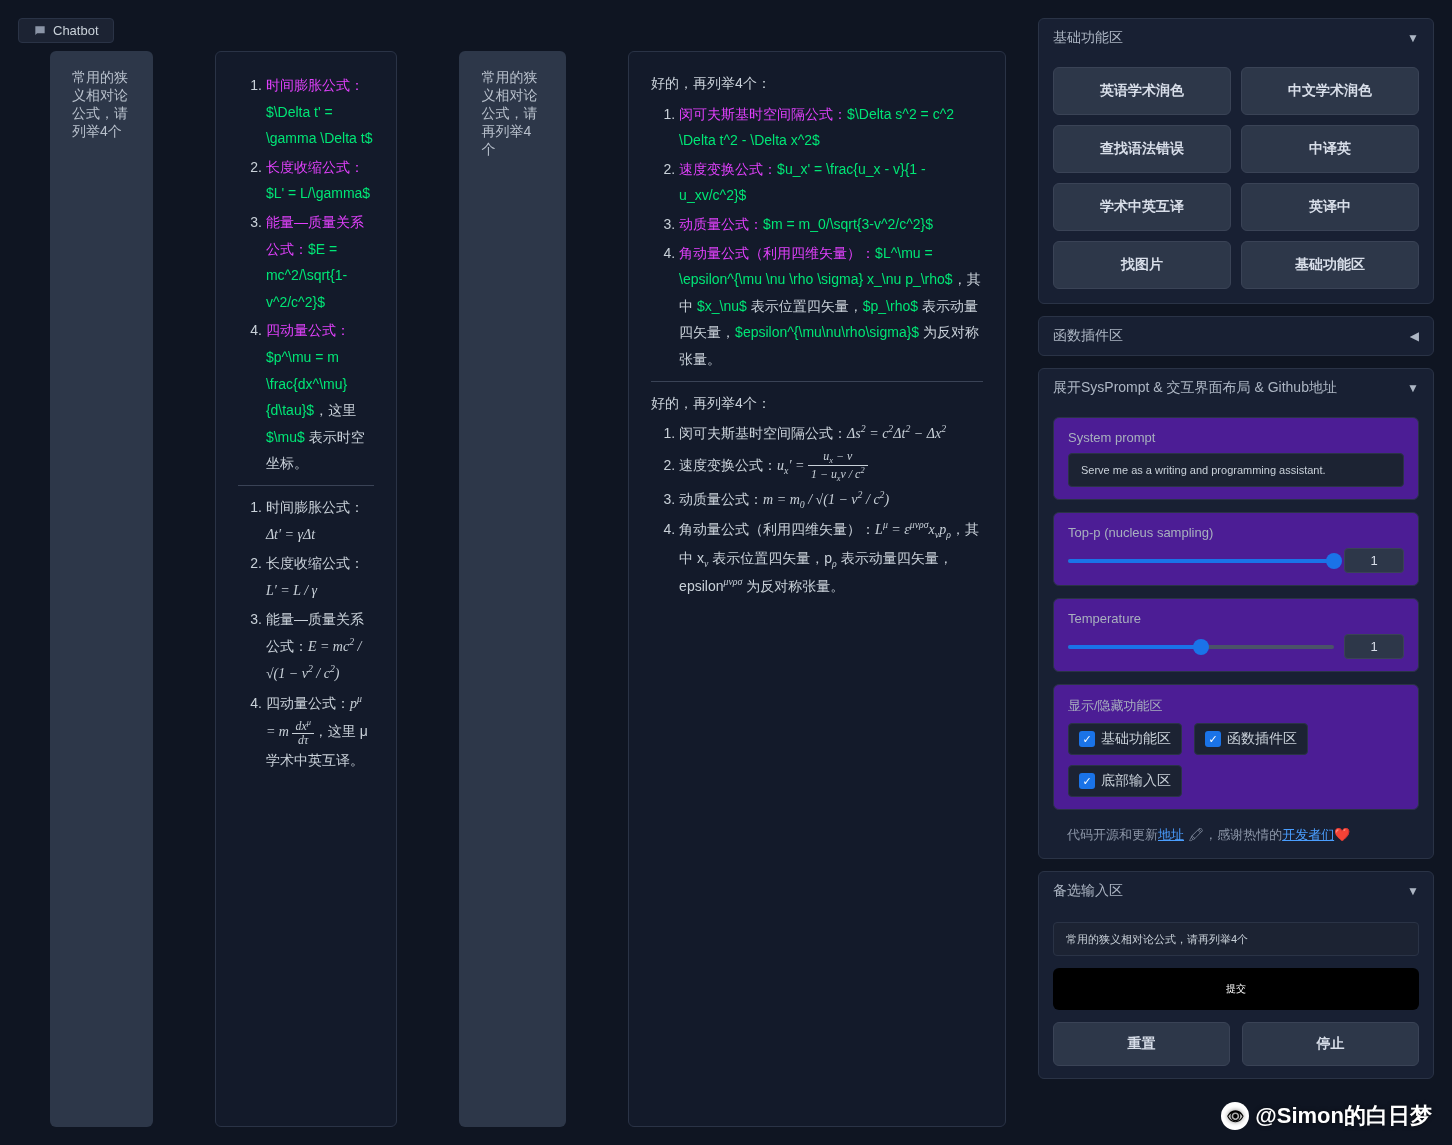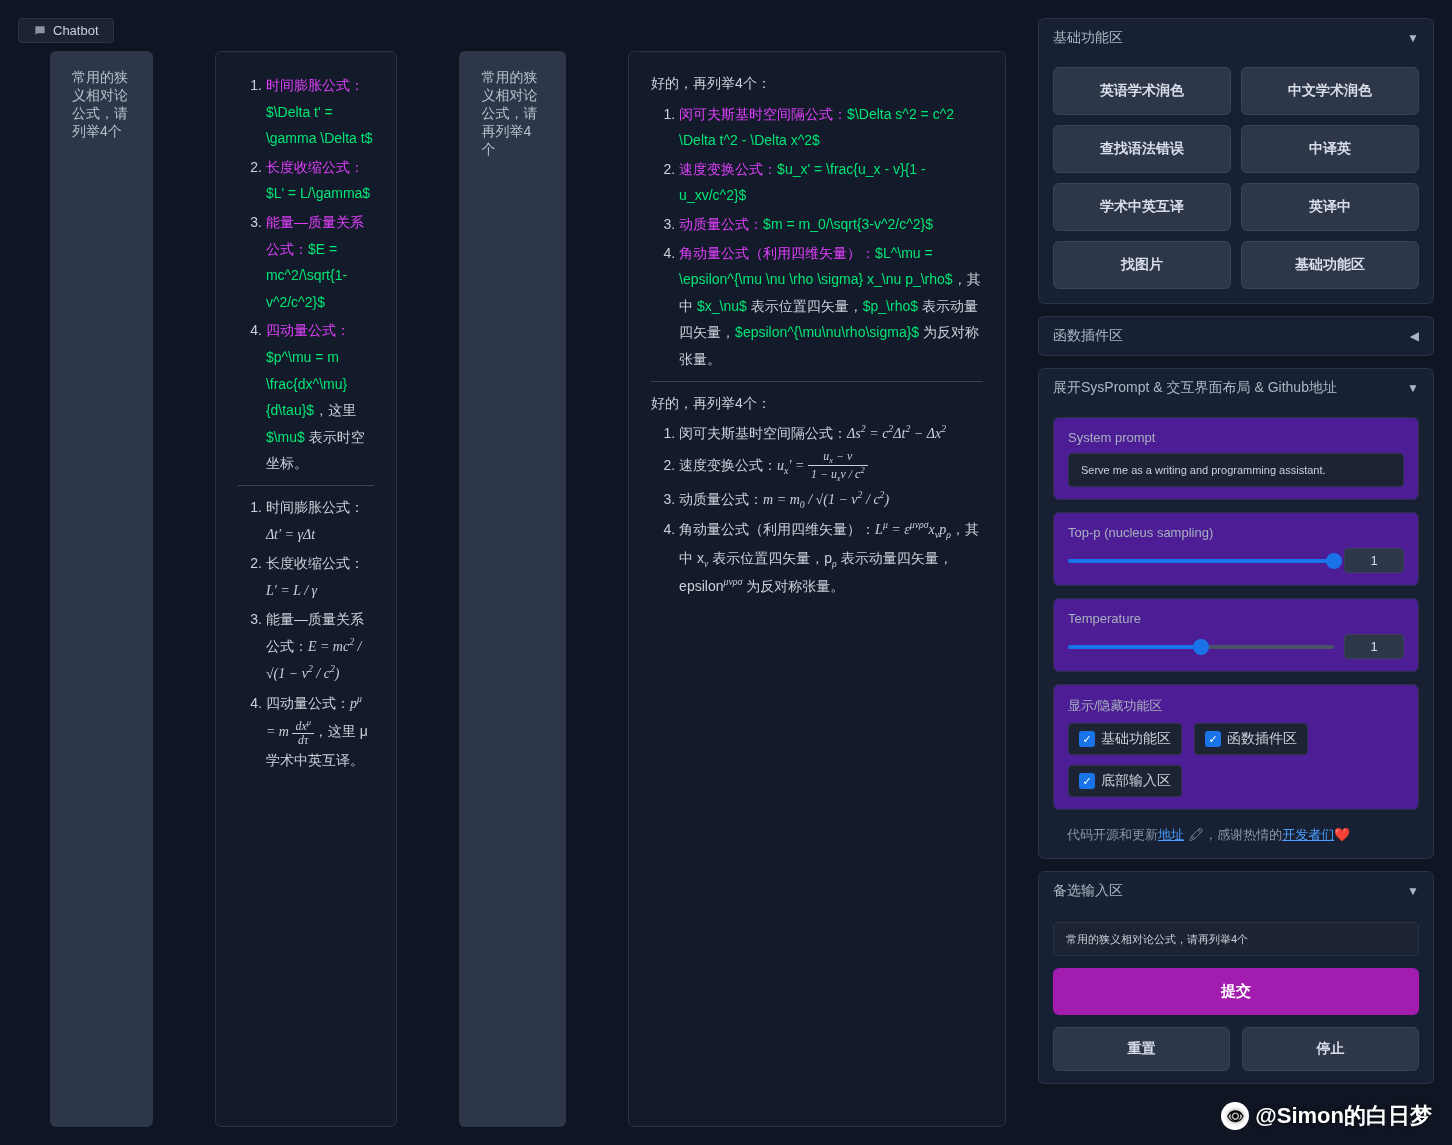--- a/index.html
+++ b/index.html
@@ -38,21 +38,21 @@
 .slider-track { flex:1; height:4px; background:#4a5368; border-radius:2px; position:relative; }
 .slider-fill { position:absolute; left:0; top:0; bottom:0; background:#1a73e8; border-radius:2px; }
 .slider-thumb { position:absolute; top:50%; width:16px; height:16px; border-radius:50%; background:#1a73e8; transform:translate(-50%,-50%); }
 .slider-val { background:#2d3749; border:1px solid #3a4356; border-radius:4px; padding:4px 12px; color:#d8dee9; font-size:13px; min-width:60px; text-align:center; }
 .check-group { display:flex; flex-wrap:wrap; gap:12px; }
 .check-item { display:flex; align-items:center; gap:6px; background:#1c2333; border:1px solid #2a3346; border-radius:4px; padding:6px 10px; }
 .checkbox { width:16px; height:16px; border-radius:3px; background:#1a73e8; display:flex; align-items:center; justify-content:center; color:#fff; font-size:11px; }
 .footer-note { padding:4px 14px 0; font-size:13px; color:#8b95a7; }
 .footer-note a { color:#4a9eff; }
 .input-area { padding:12px 14px; display:flex; flex-direction:column; gap:12px; }
-.submit-btn { width:100%; background:#a21caf; border:none; border-radius:6px; padding:14px; color:#fff; font-weight:700; cursor:pointer; font-size:15px; }
+.submit-btn { width:100%; background:#000000; border:none; border-radius:6px; padding:14px; color:#fff; font-weight:400; cursor:pointer; font-size:10px; }
 .action-row { display:flex; gap:12px; }
 .action-btn { flex:1; background:#2d3749; border:1px solid #3a4356; border-radius:6px; padding:12px; text-align:center; color:#d8dee9; cursor:pointer; font-weight:600; }
 .watermark { position:fixed; bottom:14px; right:20px; color:#fff; font-size:22px; font-weight:600; display:flex; align-items:center; gap:6px; pointer-events:none; text-shadow:0 0 4px rgba(0,0,0,.6); }
 .watermark .eye { width:28px; height:28px; border-radius:50%; background:#fff; display:inline-flex; align-items:center; justify-content:center; color:#000; font-size:14px; }
 </style>
 </head>
 <body>
 
 <div class="app">
   <div class="left">

